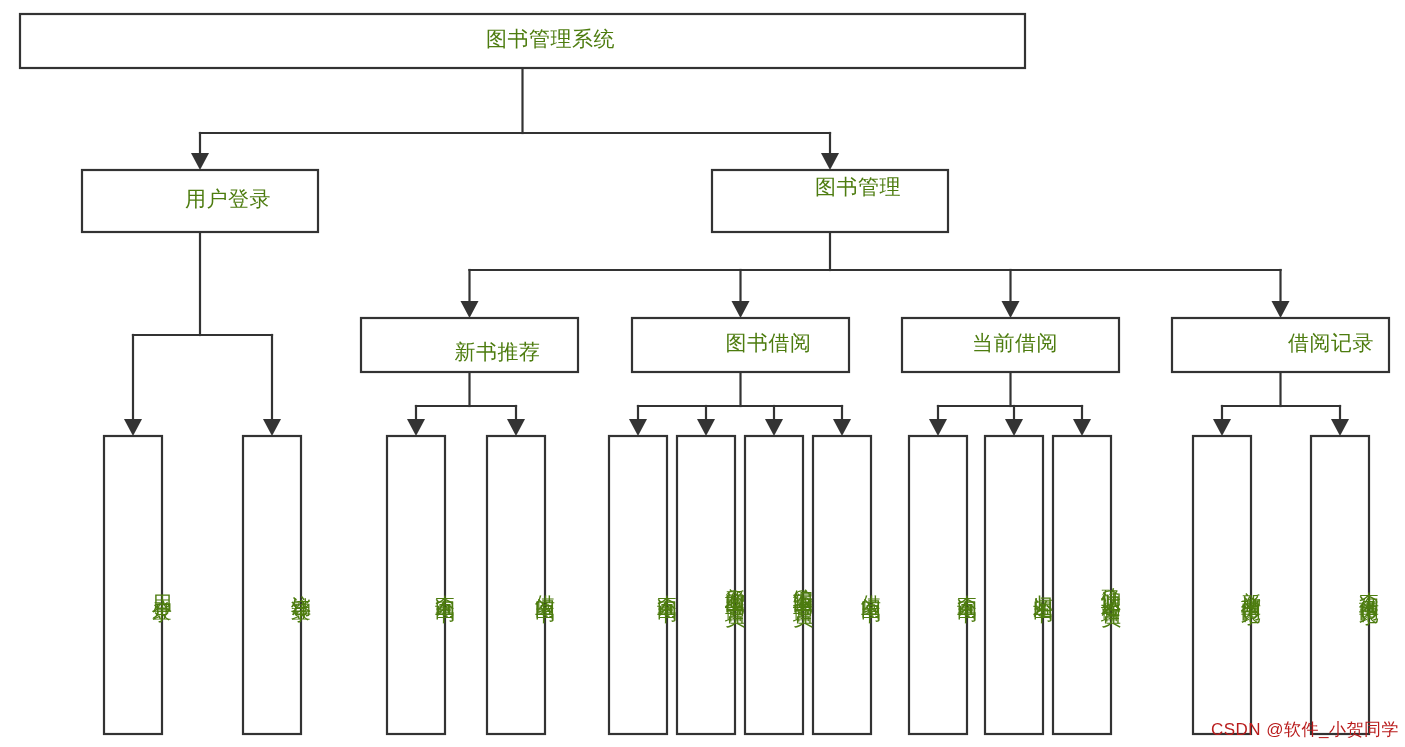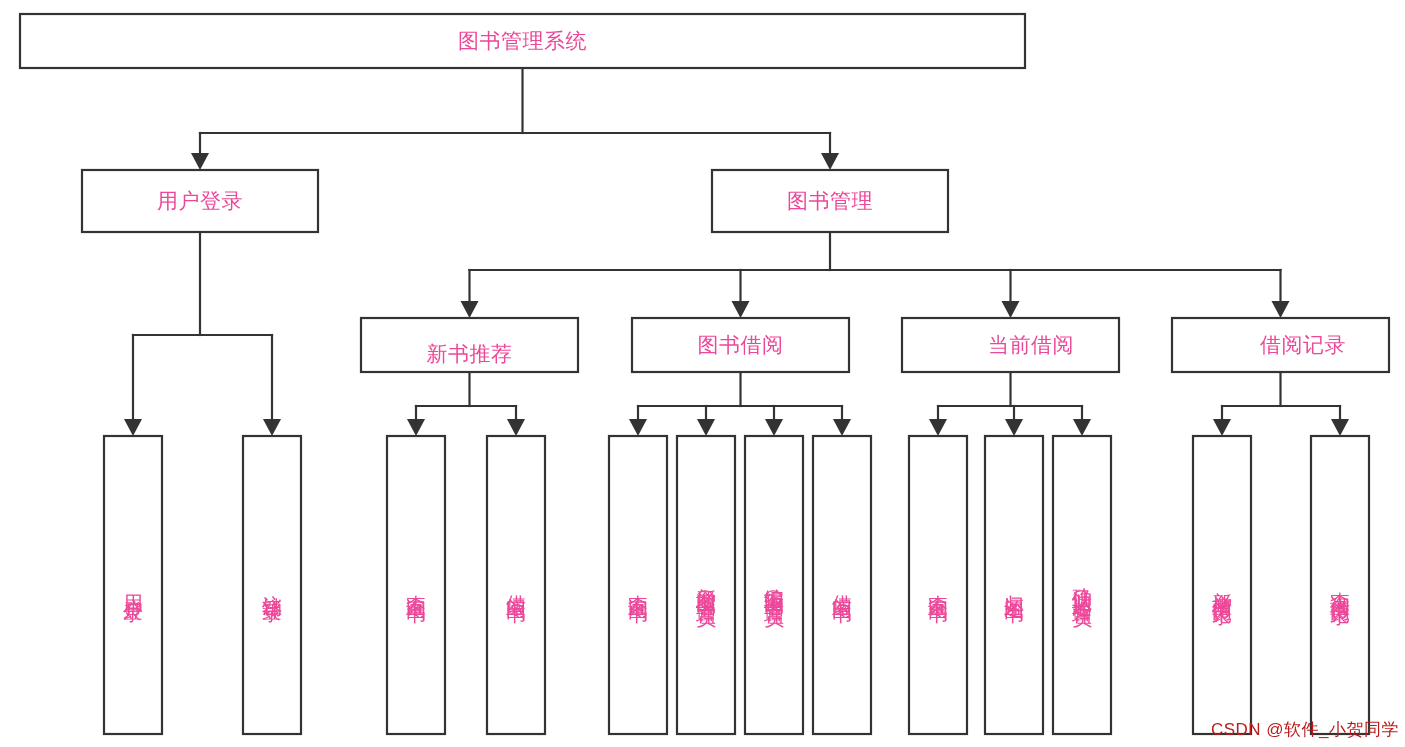--- a/index.html
+++ b/index.html
@@ -38,24 +38,25 @@
   .arrowhead {
     fill: #333333;
     stroke: none;
   }
   .node-label {
     position: absolute;
     display: flex;
     align-items: center;
     justify-content: center;
     text-align: center;
-    color: #ec4899;
-    font-family: Liberation Sans, sans-serif;
+    color: #4d7c0f;
+    font-family: Liberation Mono, monospace;
     pointer-events: none;
     box-sizing: border-box;
+    margin-left: 28px;
   }
   .node-label.horizontal {
     font-size: 21px;
     letter-spacing: 0.5px;
     line-height: 1.2;
   }
   .node-label.vertical {
     writing-mode: vertical-rl;
     text-orientation: upright;
     font-size: 20px;
@@ -160,24 +161,24 @@
         <rect x="985" y="436" width="58" height="298" class="node-box"></rect>
         <rect x="1053" y="436" width="58" height="298" class="node-box"></rect>
         <rect x="1193" y="436" width="58" height="298" class="node-box"></rect>
         <rect x="1311" y="436" width="58" height="298" class="node-box"></rect>
       </g>
   </svg>
 
   <div id="labels">
       <div class="node-label horizontal" style="left: 20px; top: 14px; width: 1005px; height: 54px;">图书管理系统</div>
       <div class="node-label horizontal" style="left: 82px; top: 170px; width: 236px; height: 62px;">用户登录</div>
-      <div class="node-label horizontal" style="left: 712px; top: 170px; width: 236px; height: 62px;">图书管理</div>
+      <div class="node-label horizontal" style="left: 712px; top: 158px; width: 236px; height: 62px;">图书管理</div>
       <div class="node-label horizontal" style="left: 361px; top: 318px; width: 217px; height: 71px;">新书推荐</div>
       <div class="node-label horizontal" style="left: 632px; top: 318px; width: 217px; height: 54px; text-align: center;">图书借阅</div>
-      <div class="node-label horizontal" style="left: 902px; top: 318px; width: 258px; height: 54px;">当前借阅</div>
+      <div class="node-label horizontal" style="left: 858px; top: 318px; width: 258px; height: 54px;">当前借阅</div>
       <div class="node-label horizontal" style="left: 1172px; top: 318px; width: 262px; height: 54px;">借阅记录</div>
       <div class="node-label vertical" style="left: 104px; top: 436px; width: 58px; height: 298px;">用户登录</div>
       <div class="node-label vertical" style="left: 243px; top: 436px; width: 58px; height: 298px;">注销登录</div>
       <div class="node-label vertical" style="left: 387px; top: 436px; width: 58px; height: 298px;">查询图书</div>
       <div class="node-label vertical" style="left: 487px; top: 436px; width: 58px; height: 298px;">借阅图书</div>
       <div class="node-label vertical" style="left: 609px; top: 436px; width: 58px; height: 298px;">查询图书</div>
       <div class="node-label vertical" style="left: 677px; top: 436px; width: 58px; height: 298px;">新增图书（管理员）</div>
       <div class="node-label vertical" style="left: 745px; top: 436px; width: 58px; height: 298px;">编辑图书（管理员）</div>
       <div class="node-label vertical" style="left: 813px; top: 436px; width: 58px; height: 298px;">借阅图书</div>
       <div class="node-label vertical" style="left: 909px; top: 436px; width: 58px; height: 298px;">查询图书</div>

